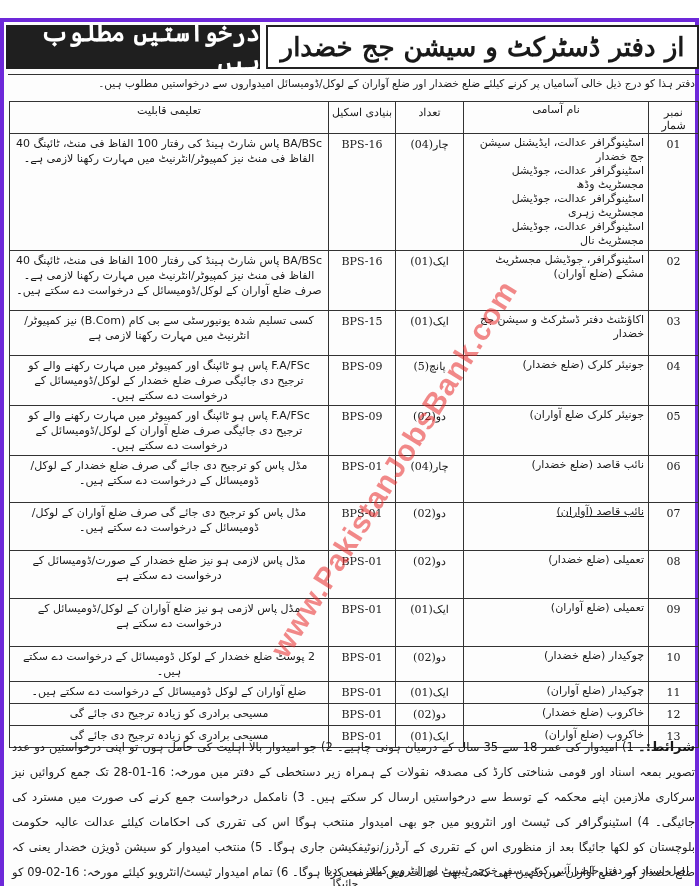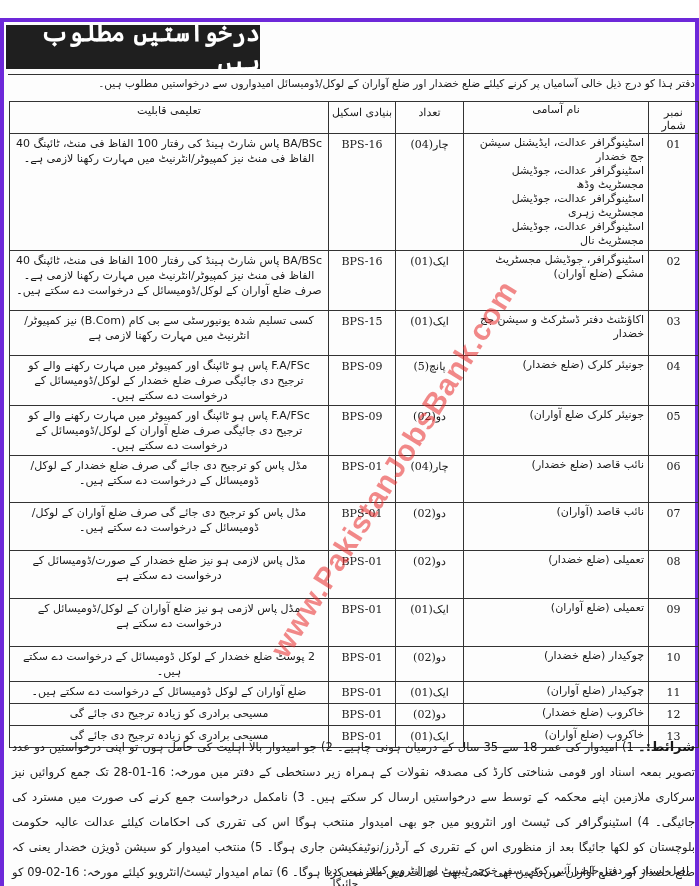--- a/index.html
+++ b/index.html
@@ -49,20 +49,21 @@
     font-family: "Liberation Sans", sans-serif; font-size: 30px; font-weight: bold; letter-spacing: 1px;
     transform: rotate(-58deg); transform-origin: center; pointer-events: none; }
 </style>
 </head>
 <body>
 
 <div class="ad">
 
   <div class="header">
     <div class="header-black">درخواستیں مطلوب ہیں</div>
+    <div class="header-title">از دفتر ڈسٹرکٹ و سیشن جج خضدار</div>
   </div>
 
   <div class="intro">دفتر ہذا کو درج ذیل خالی آسامیاں پر کرنے کیلئے ضلع خضدار اور ضلع آواران کے لوکل/ڈومیسائل امیدواروں سے درخواستیں مطلوب ہیں۔</div>
 
   <table class="jobs">
     <thead>
       <tr>
         <th class="c-sn">نمبر شمار</th>
         <th class="c-name" style="text-align:center">نام آسامی</th>
         <th class="c-count">تعداد</th>
@@ -111,21 +112,21 @@
         </tr>
         <tr style="height: 47px;">
           <td class="c-sn">06</td>
           <td class="c-name" style="white-space: pre-line;">نائب قاصد (ضلع خضدار)</td>
           <td class="c-count">چار(04)</td>
           <td class="c-bps">BPS-01</td>
           <td class="c-edu">مڈل پاس کو ترجیح دی جائے گی صرف ضلع خضدار کے لوکل/ڈومیسائل کے درخواست دے سکتے ہیں۔</td>
         </tr>
         <tr style="height: 48px;">
           <td class="c-sn">07</td>
-          <td class="c-name" style="white-space: pre-line;">نائب قاصد (آواران)</td>
+          <td class="c-name" style="white-space: pre-line; text-decoration: underline;">نائب قاصد (آواران)</td>
           <td class="c-count">دو(02)</td>
           <td class="c-bps">BPS-01</td>
           <td class="c-edu">مڈل پاس کو ترجیح دی جائے گی صرف ضلع آواران کے لوکل/ڈومیسائل کے درخواست دے سکتے ہیں۔</td>
         </tr>
         <tr style="height: 48px;">
           <td class="c-sn">08</td>
           <td class="c-name" style="white-space: pre-line;">تعمیلی (ضلع خضدار)</td>
           <td class="c-count">دو(02)</td>
           <td class="c-bps">BPS-01</td>
           <td class="c-edu">مڈل پاس لازمی ہو نیز ضلع خضدار کے صورت/ڈومیسائل کے درخواست دے سکتے ہے</td>

